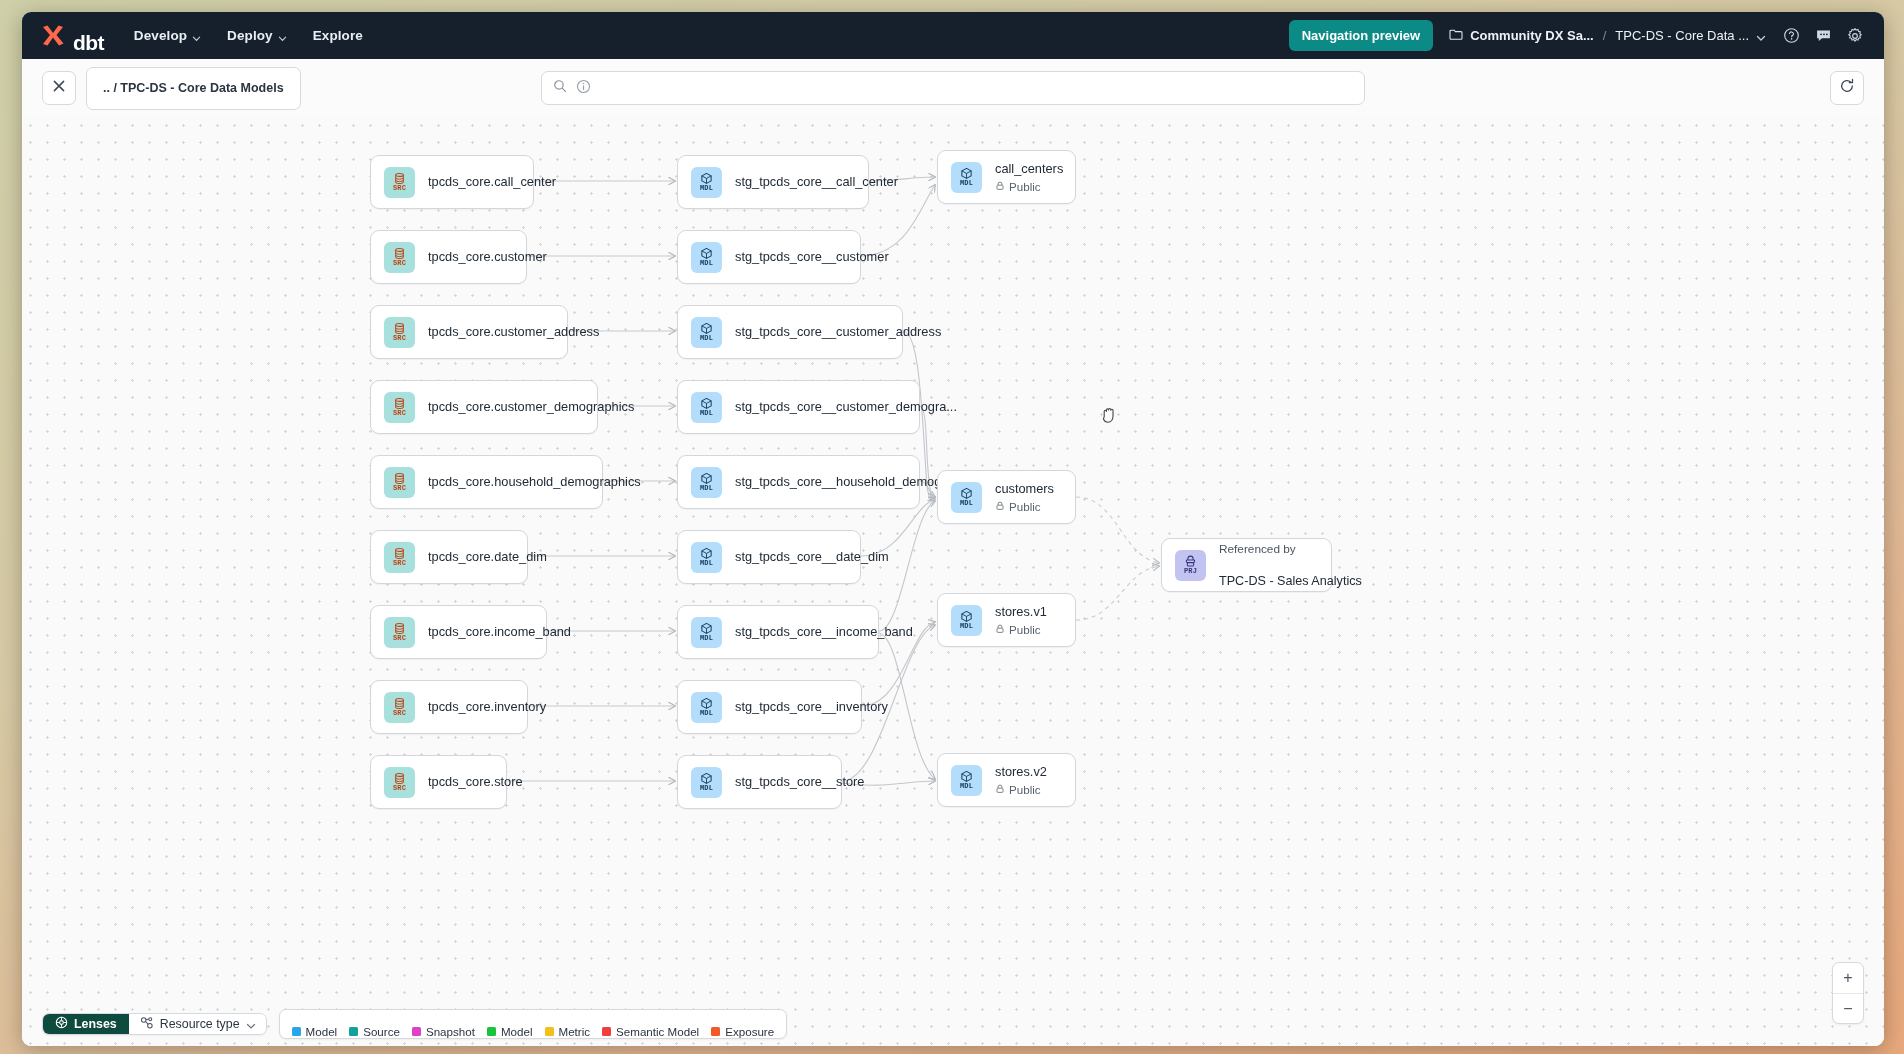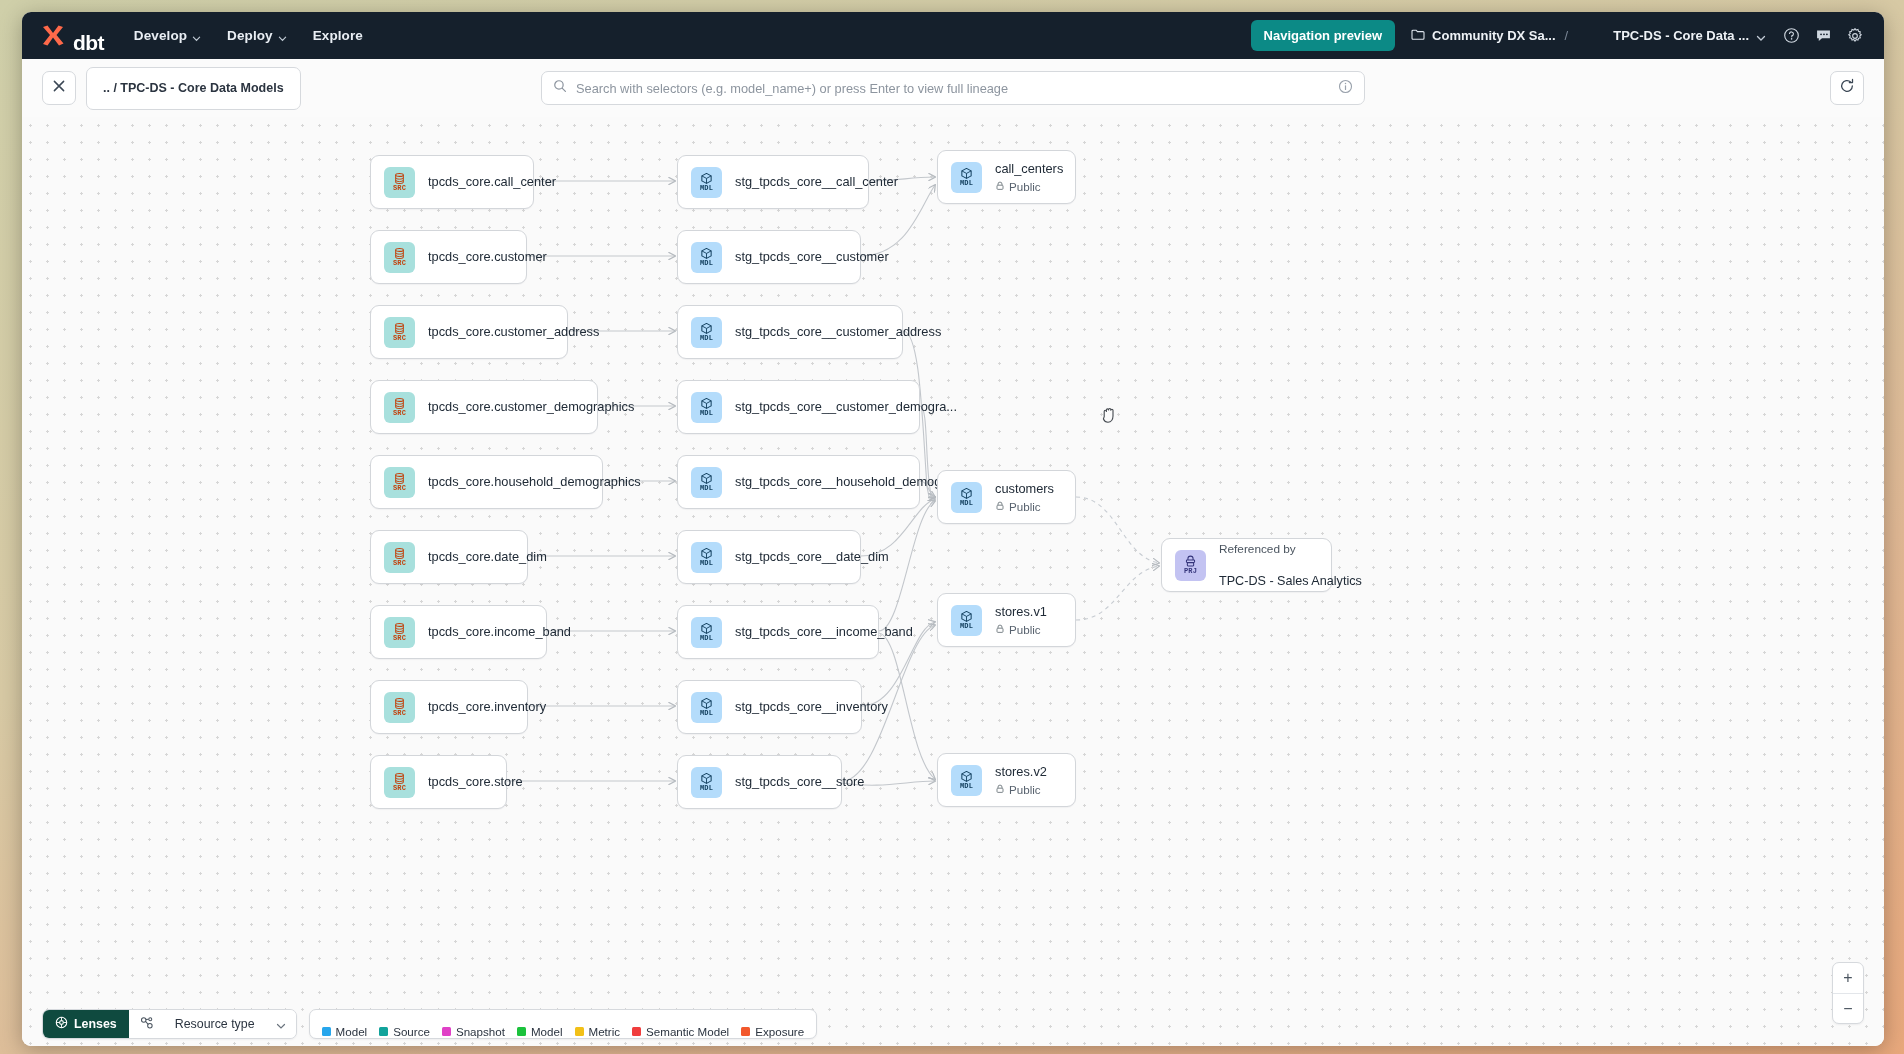--- a/index.html
+++ b/index.html
@@ -54,21 +54,21 @@
   .nav-right { margin-left: auto; display: flex; align-items: center; gap: 0; }
   .nav-preview-btn {
     background: #0c8a86; color: #fff; border: none;
     font-size: 13px; font-weight: 600; font-family: inherit;
     padding: 8px 13px; border-radius: 6px; cursor: pointer;
     margin-right: 16px; white-space: nowrap;
   }
   .breadcrumb-top { display:flex; align-items:center; gap: 7px; font-size: 13px; font-weight: 700; color: #eef2f6;}
   .bc-sep { color:#7b8797; font-weight:400; margin: 0 2px;}
   .bc-proj { font-weight: 700; }
-  .bc-env { font-weight: 700; margin-left: 36px; }
+  .bc-env { font-weight: 400; }
   .icon-btn {
     width: 26px; height: 26px; display: flex; align-items: center; justify-content: center;
     cursor: pointer; color: #cfd7e0;
   }
   .nav-icons { display:flex; align-items:center; gap: 6px; margin-left: 13px; }
 
   
   #toolbar {
     position: relative; height: 58px;
     background: #fbfbfb;
@@ -153,32 +153,32 @@
   
   .grab-cursor { position:absolute; width:18px; height:20px; z-index: 3; }
 
   
   #bottombar {
     position: absolute; left: 0; right: 0; bottom: 0; height: 44px;
     display: flex; align-items: center; padding: 0 20px; gap: 12px;
     pointer-events: none;
   }
   .lens-group {
-    display: flex; align-items: stretch; height: 30px;
+    display: flex; align-items: stretch; height: 22px;
     border-radius: 7px; overflow: hidden;
     border: 1px solid #d6d9dd; background: #fff;
     pointer-events: auto;
     box-shadow: 0 1px 2px rgba(16,24,40,.05);
   }
   .lens-btn {
     background: #0f4a3f; color: #fff; display: flex; align-items: center; gap: 6px;
     padding: 0 12px; font-size: 12.4px; font-weight: 700; cursor: pointer;
   }
   .restype-btn {
-    background: #fff; color: #2b3440; display: flex; align-items: center; gap: 21px;
+    background: #fff; color: #2b3440; display: flex; align-items: center; gap: 6px;
     padding: 0 11px; font-size: 12.4px; cursor: pointer;
   }
   .legend {
     height: 30px; border: 1px solid #d6d9dd; border-radius: 7px; background: #fff;
     display: flex; align-items: flex-end; gap: 12px; padding: 0 12px;
     pointer-events: auto; box-shadow: 0 1px 2px rgba(16,24,40,.05);
   }
   .legend-item { display: flex; align-items: center; gap: 5px; font-size: 11.6px; color: #2b3440; }
   .swatch { width: 9px; height: 9px; border-radius: 1.5px; display: inline-block; }
 
@@ -286,21 +286,20 @@
       </div>
       <div class="crumb-pill">.. / TPC-DS - Core Data Models</div>
 
       <div class="search-wrap">
         <span>
           <svg width="14" height="14" viewBox="0 0 16 16">
               <circle cx="6.8" cy="6.8" r="4.8" fill="none" stroke="#8d959f" stroke-width="1.4"></circle>
               <path d="M10.4 10.4 L14.2 14.2" stroke="#8d959f" stroke-width="1.4" stroke-linecap="round"></path>
             </svg>
         </span>
-        <input type="text" placeholder="Search with selectors (e.g. model_name+) or press Enter to view full lineage" style="">
         <span>
           <svg width="15" height="15" viewBox="0 0 16 16">
               <circle cx="8" cy="8" r="6.4" fill="none" stroke="#9aa2ac" stroke-width="1.2"></circle>
               <path d="M8 7.2 v4" stroke="#9aa2ac" stroke-width="1.3" stroke-linecap="round"></path>
               <circle cx="8" cy="4.9" r=".8" fill="#9aa2ac"></circle>
             </svg>
         </span>
       </div>
 
       <div class="refresh-btn">

